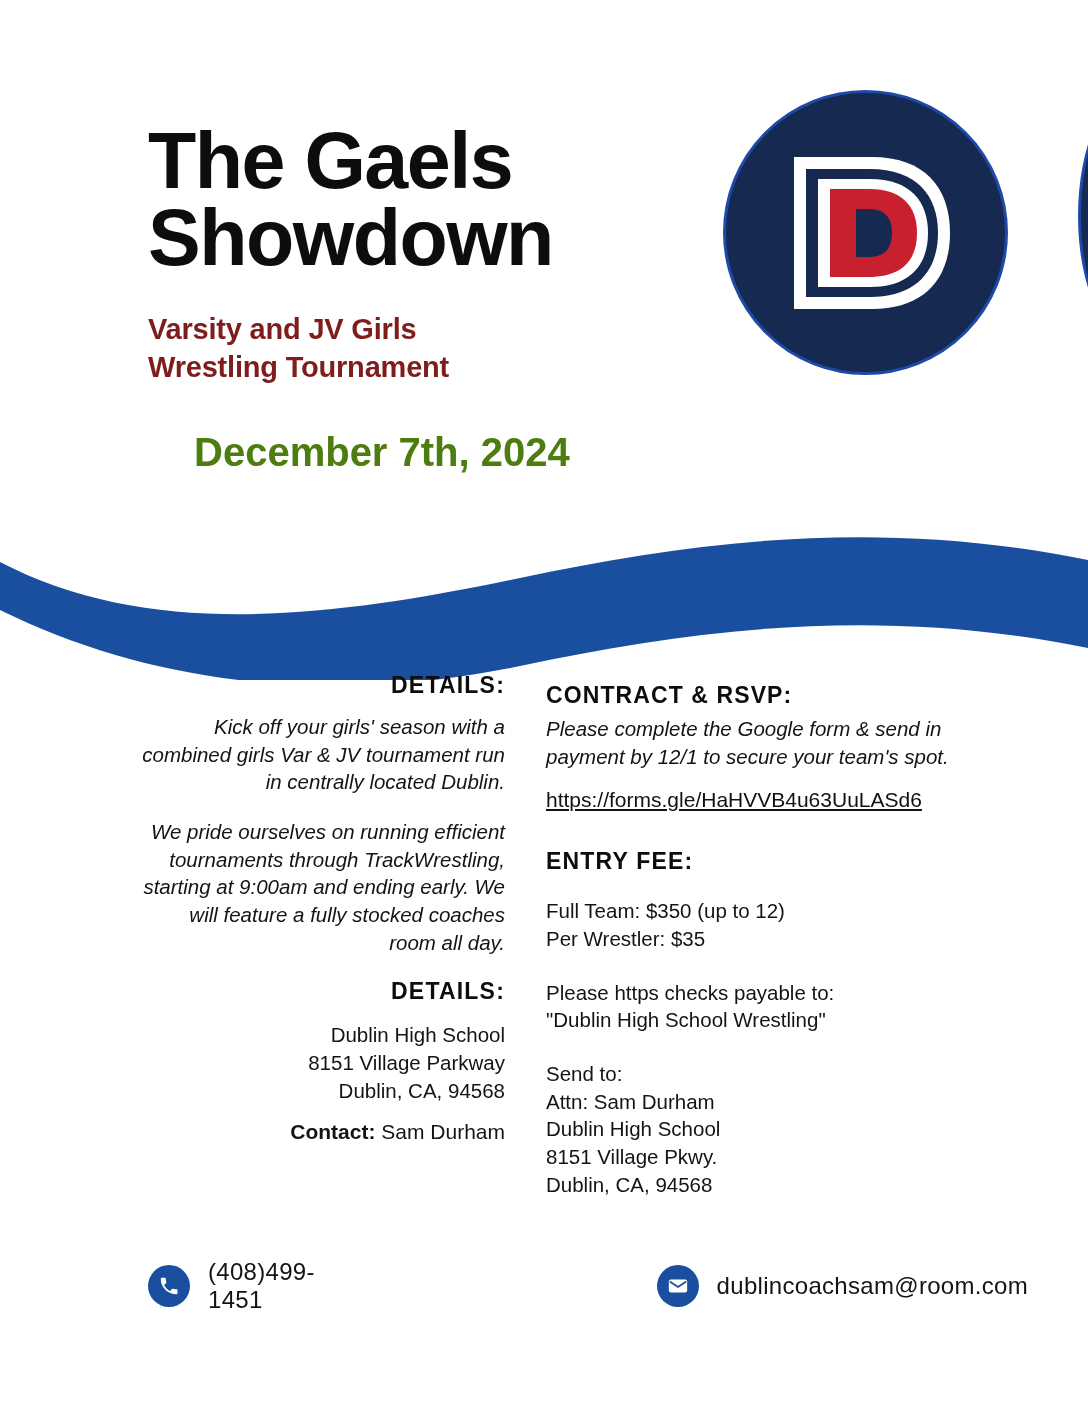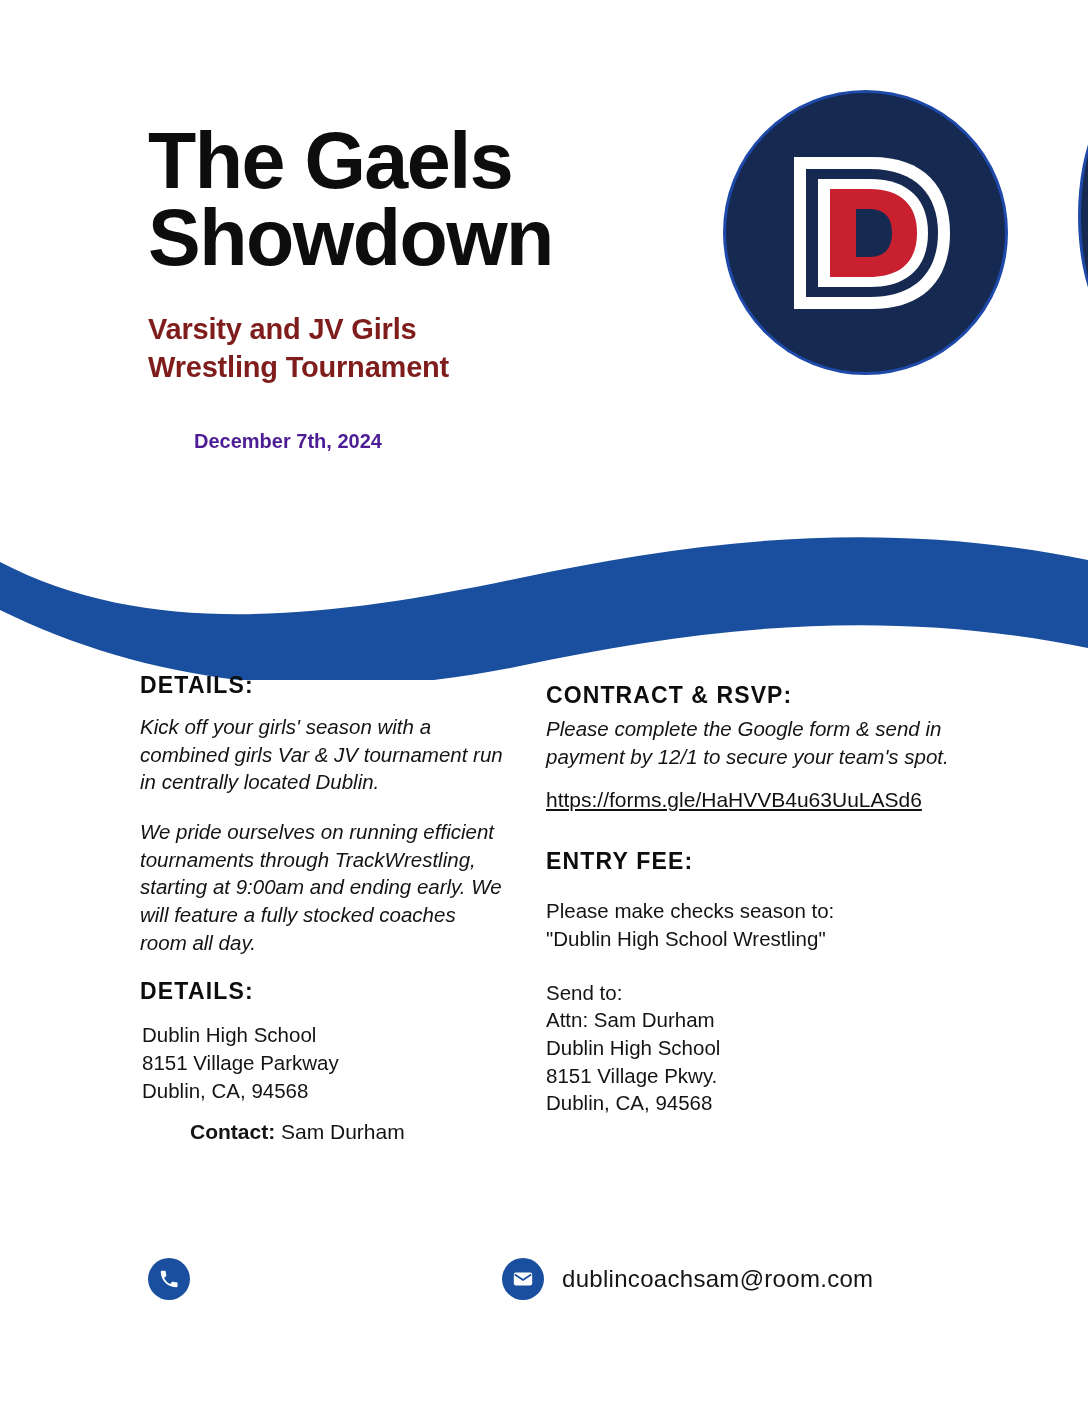--- a/index.html
+++ b/index.html
@@ -47,23 +47,23 @@
     line-height: 1.3;
     font-weight: bold;
     letter-spacing: -0.2px;
     color: #7f1d1d;
     width: 400px;
   }
 
   .event-date {
     margin-top: 44px;
     margin-left: 46px;
-    font-size: 20px;
-    font-weight: bold;
-    color: #4c1d95;
+    font-size: 40px;
+    font-weight: bold;
+    color: #4d7c0f;
   }
 
   
   .logo-main {
     position: absolute;
     left: 723px;
     top: 90px;
     width: 285px;
     height: 285px;
     border-radius: 50%;
@@ -104,20 +104,21 @@
     position: absolute;
     top: 672px;
     left: 0;
     width: 1088px;
   }
   .col-left {
     position: absolute;
     left: 140px;
     top: 0;
     width: 365px;
+    text-align: right;
   }
   .col-right {
     position: absolute;
     left: 546px;
     top: 10px;
     width: 450px;
   }
 
   .section-head {
     font-size: 23px;
@@ -272,38 +273,41 @@
     </p>
   </div>
 
   <div class="col-right">
     <h2 class="section-head rsvp">CONTRACT &amp; RSVP:</h2>
     <p class="body-text tight">Please complete the Google form &amp; send in payment by 12/1 to secure your team's spot.</p>
 
     <a class="link" href="#">https://forms.gle/HaHVVB4u63UuLASd6</a>
 
     <h2 class="section-head entry-head">ENTRY FEE:</h2>
-    <p class="fee-text" style="white-space: pre-line;">Please make checks season to:
+    <p class="fee-text" style="white-space: pre-line;">Full Team: $350 (up to 12)
+Per Wrestler: $35</p>
+    <p class="fee-text" style="white-space: pre-line;">Please https checks payable to:
 "Dublin High School Wrestling"</p>
     <p class="fee-text" style="white-space: pre-line;">Send to:
 Attn: Sam Durham
 Dublin High School
 8151 Village Pkwy.
 Dublin, CA, 94568</p>
   </div>
 </div>
 
 <div class="contact-row">
 
   <div class="contact-item">
     <span class="circle-icon">
       <svg width="22" height="22" viewBox="0 0 24 24" aria-hidden="true">
         <path d="M6.6 10.8c1.4 2.8 3.8 5.2 6.6 6.6l2.2-2.2c.3-.3.7-.4 1.1-.3 1.2.4 2.5.6 3.8.6.6 0 1 .4 1 1V20c0 .6-.4 1-1 1C10.6 21 3 13.4 3 4c0-.6.4-1 1-1h3.5c.6 0 1 .4 1 1 0 1.3.2 2.6.6 3.8.1.4 0 .8-.3 1.1l-2.2 1.9z" fill="#ffffff"></path>
       </svg>
     </span>
+    <span class="contact-text">(408)499-1451</span>
   </div>
 
   <div class="contact-item email">
     <span class="circle-icon">
       <svg width="22" height="22" viewBox="0 0 24 24" aria-hidden="true">
         <rect x="2" y="5" width="20" height="14" rx="2" fill="#ffffff"></rect>
         <path d="M3 7l9 6 9-6" fill="none" stroke="#1a4fa0" stroke-width="2"></path>
       </svg>
     </span>
     <span class="contact-text">dublincoachsam@room.com</span>

